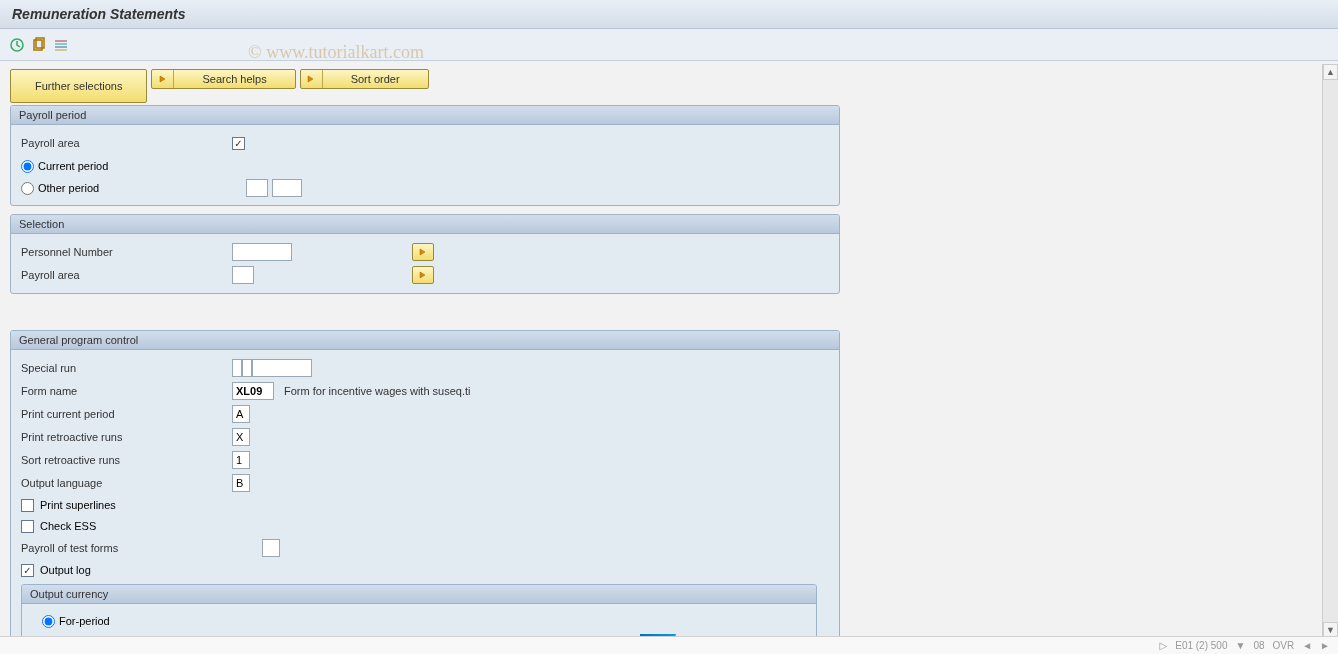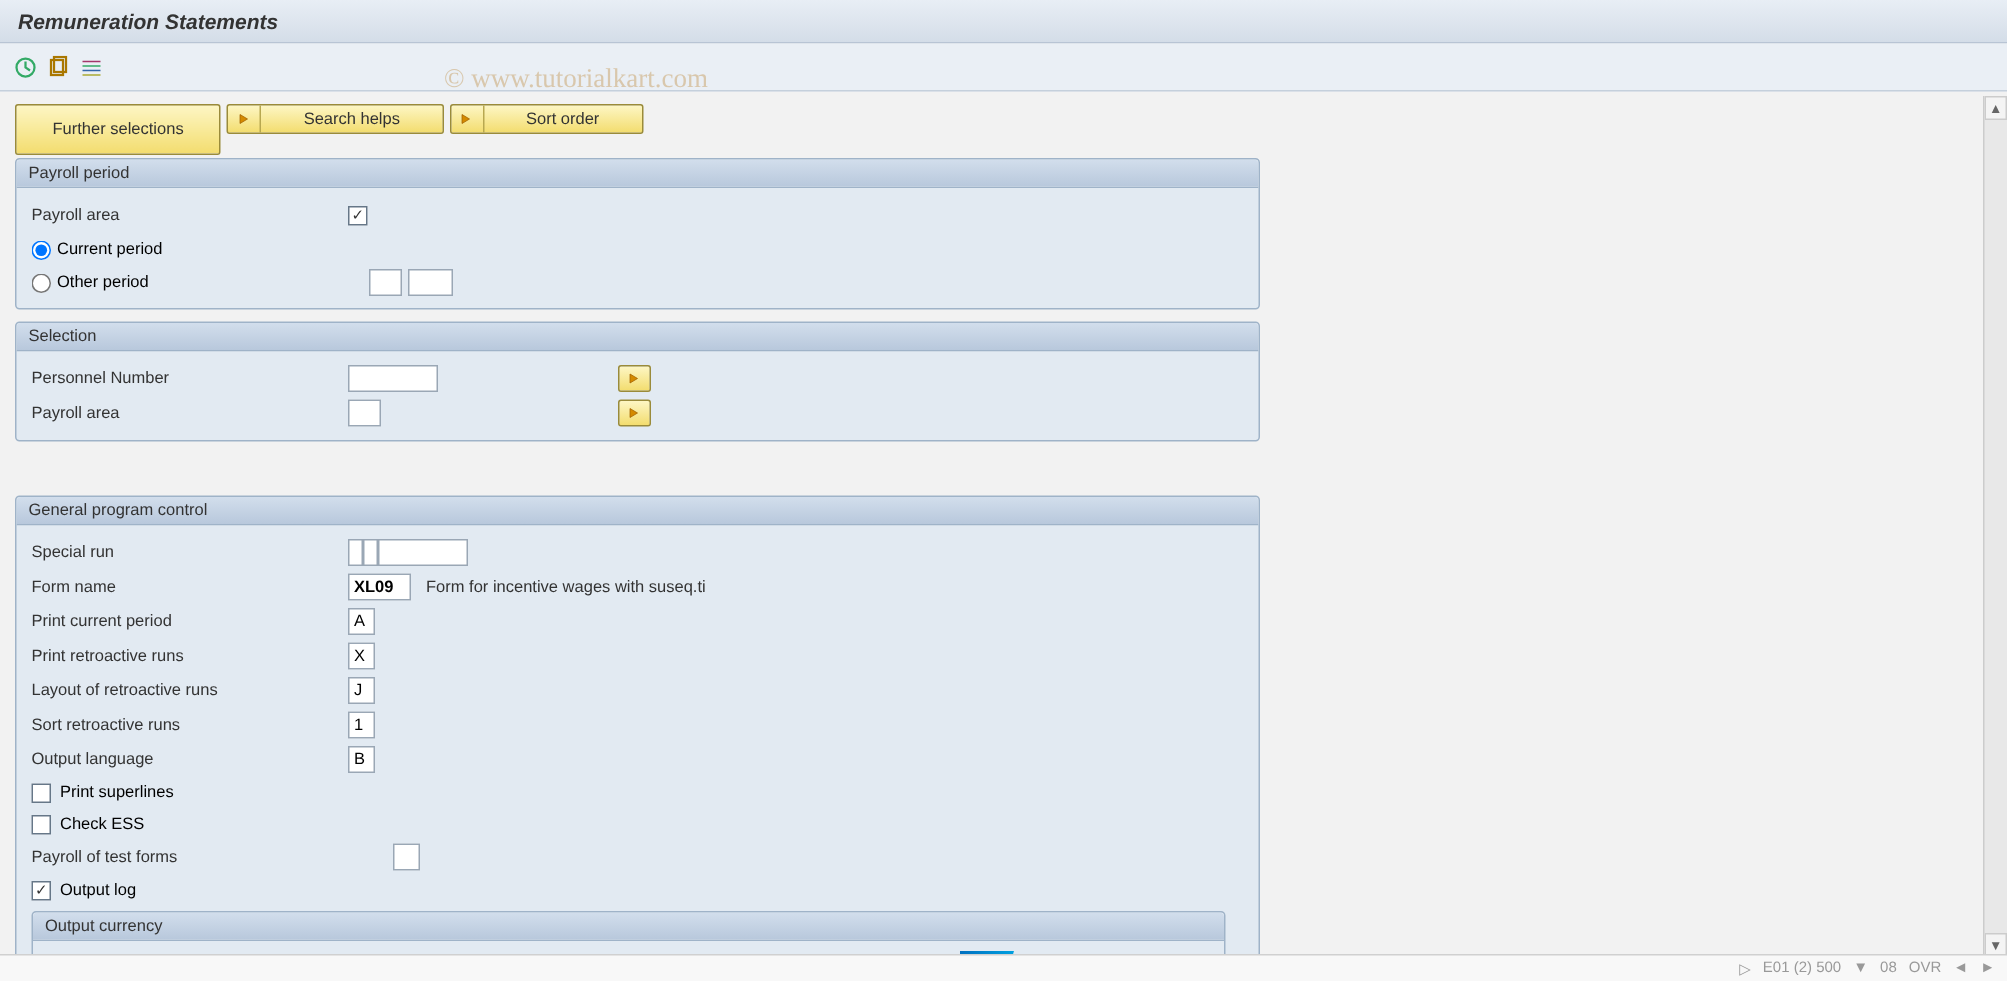--- a/index.html
+++ b/index.html
@@ -39,21 +39,20 @@
       cursor: pointer;
     }
     .watermark {
       position: absolute;
       top: 42px;
       left: 248px;
       font-size: 18px;
       color: rgba(200, 160, 100, 0.5);
       font-family: Georgia, serif;
       pointer-events: none;
-      margin-left: 48px;
     }
     .content {
       padding: 8px 10px;
       position: relative;
       height: calc(100% - 70px);
       overflow-y: auto;
     }
     .yellow-btn-row {
       display: flex;
       gap: 4px;
@@ -334,24 +333,20 @@
       </div>
       <div class="field-row">
         <span class="field-label">Print current period</span>
         <input type="text" class="sap-input w18" value="A" style="">
       </div>
       <div class="field-row">
         <span class="field-label">Print retroactive runs</span>
         <input type="text" class="sap-input w18" value="X" style="">
       </div>
       <div class="field-row">
-        <span class="field-label">Layout of retroactive runs</span>
-        <input type="text" class="sap-input w18" value="J" style="">
-      </div>
-      <div class="field-row">
         <span class="field-label">Sort retroactive runs</span>
         <input type="text" class="sap-input w18" value="1" style="">
       </div>
       <div class="field-row">
         <span class="field-label">Output language</span>
         <input type="text" class="sap-input w18" value="B" style="">
       </div>
       <div class="chk-row">
         <span class="sap-check"></span>
         <span>Print superlines</span>

